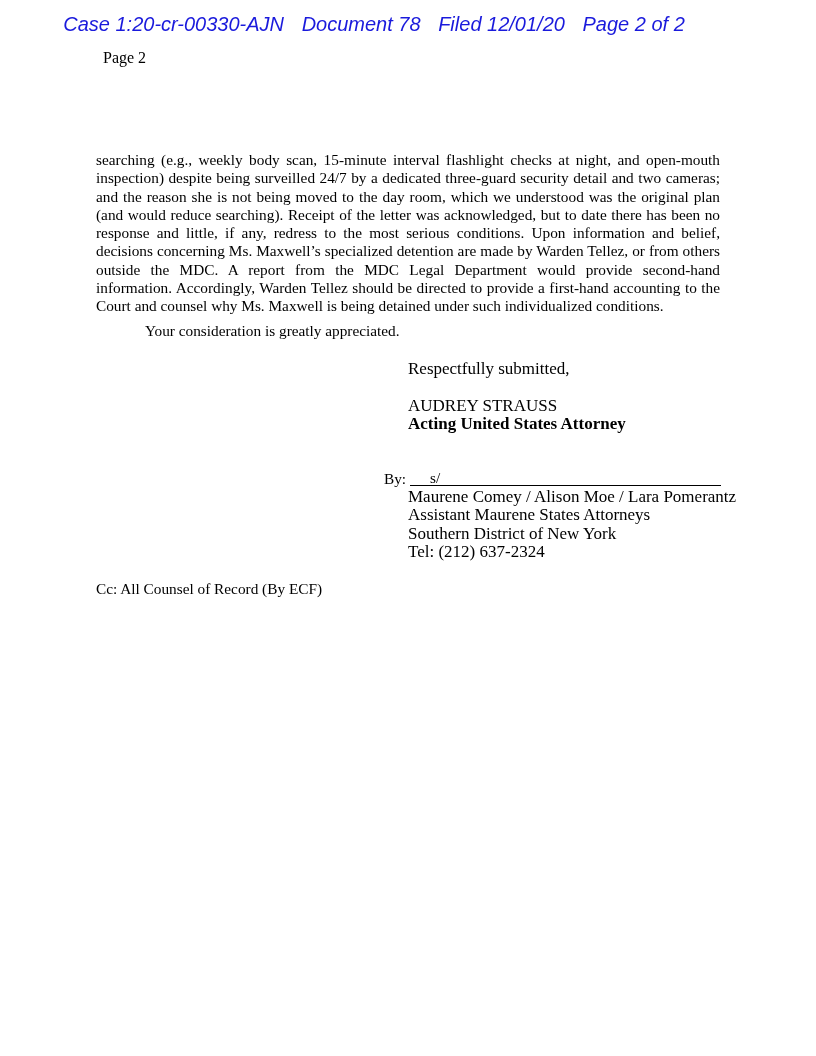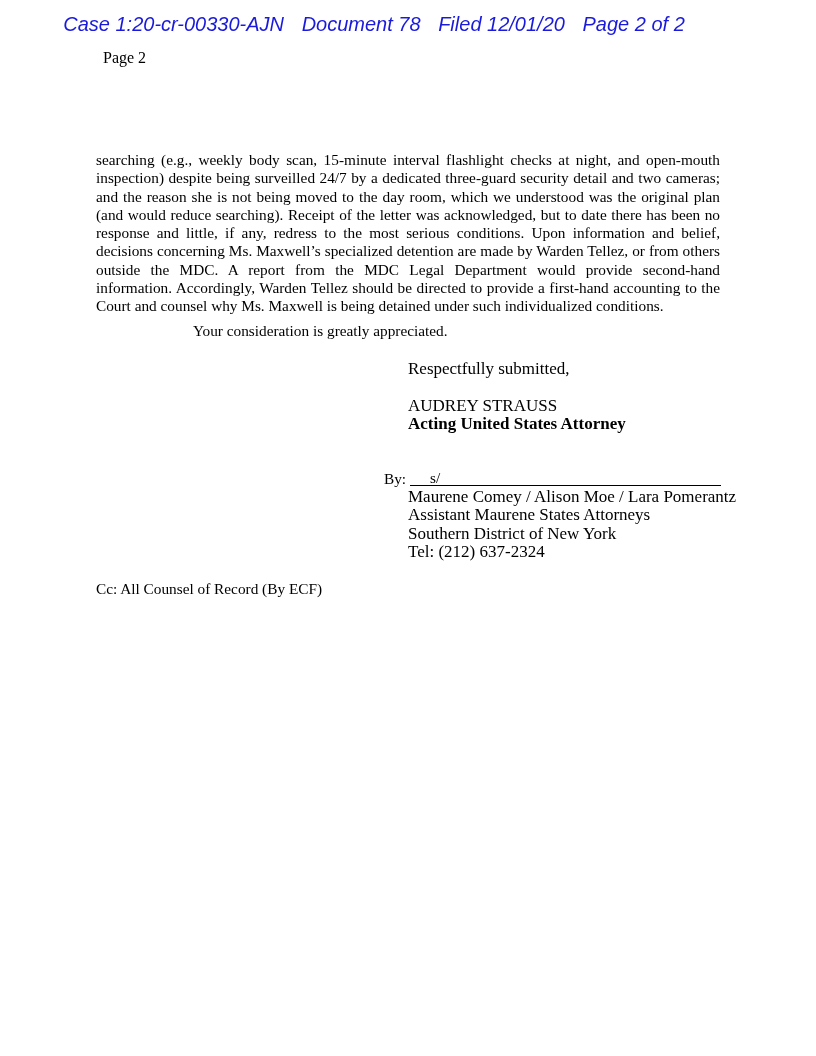--- a/index.html
+++ b/index.html
@@ -5,21 +5,21 @@
   html, body { margin: 0; padding: 0; background: #ffffff; }
   body { width: 816px; height: 1056px; position: relative; overflow: hidden;
          font-family: "Liberation Serif", serif; color: #000; }
   .header { position: absolute; top: 13px; left: 0; width: 748px; text-align: center;
             font-family: "Liberation Sans", sans-serif; font-size: 20px; color: #1a1adc;
             word-spacing: 0px; font-style: italic; }
   .header span { margin: 0 6px; }
   .pagenum { position: absolute; top: 49px; left: 103px; font-size: 16px; }
   .body-para { position: absolute; top: 121px; left: 96px; width: 624px;
                font-size: 15.3px; line-height: 18.3px; text-align: justify; margin-top: 30px; }
-  .closing { position: absolute; top: 322px; left: 145px; font-size: 15.3px; margin-left: 48px; }
+  .closing { position: absolute; top: 322px; left: 145px; font-size: 15.3px; }
   .sig-line { position: absolute; left: 408px; font-size: 17px; line-height: 18.3px; }
   .by { position: absolute; top: 470px; left: 384px; font-size: 15.3px; display: flex; }
   .by .rule { display: inline-block; width: 311px; border-bottom: 1px solid #000;
               margin-left: 4px; height: 15px; position: relative; top: 0px; }
   .by .rule span { position: absolute; left: 20px; top: -1px; }
   .cc { position: absolute; top: 580px; left: 96px; font-size: 15.3px; text-align: right; }
 </style>
 </head>
 <body>
 

